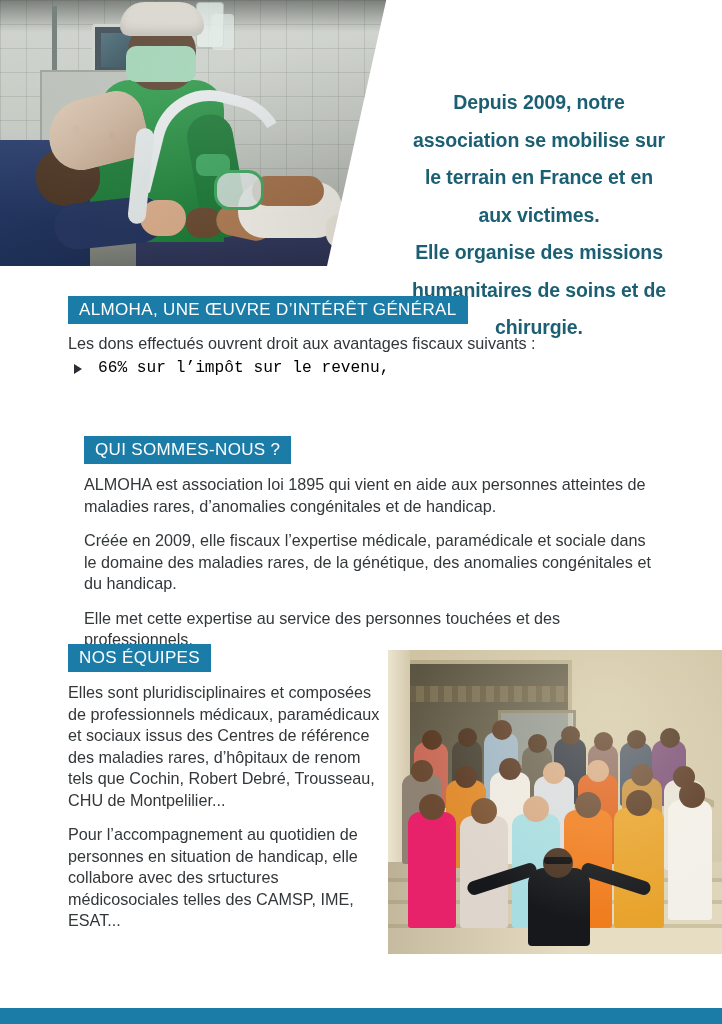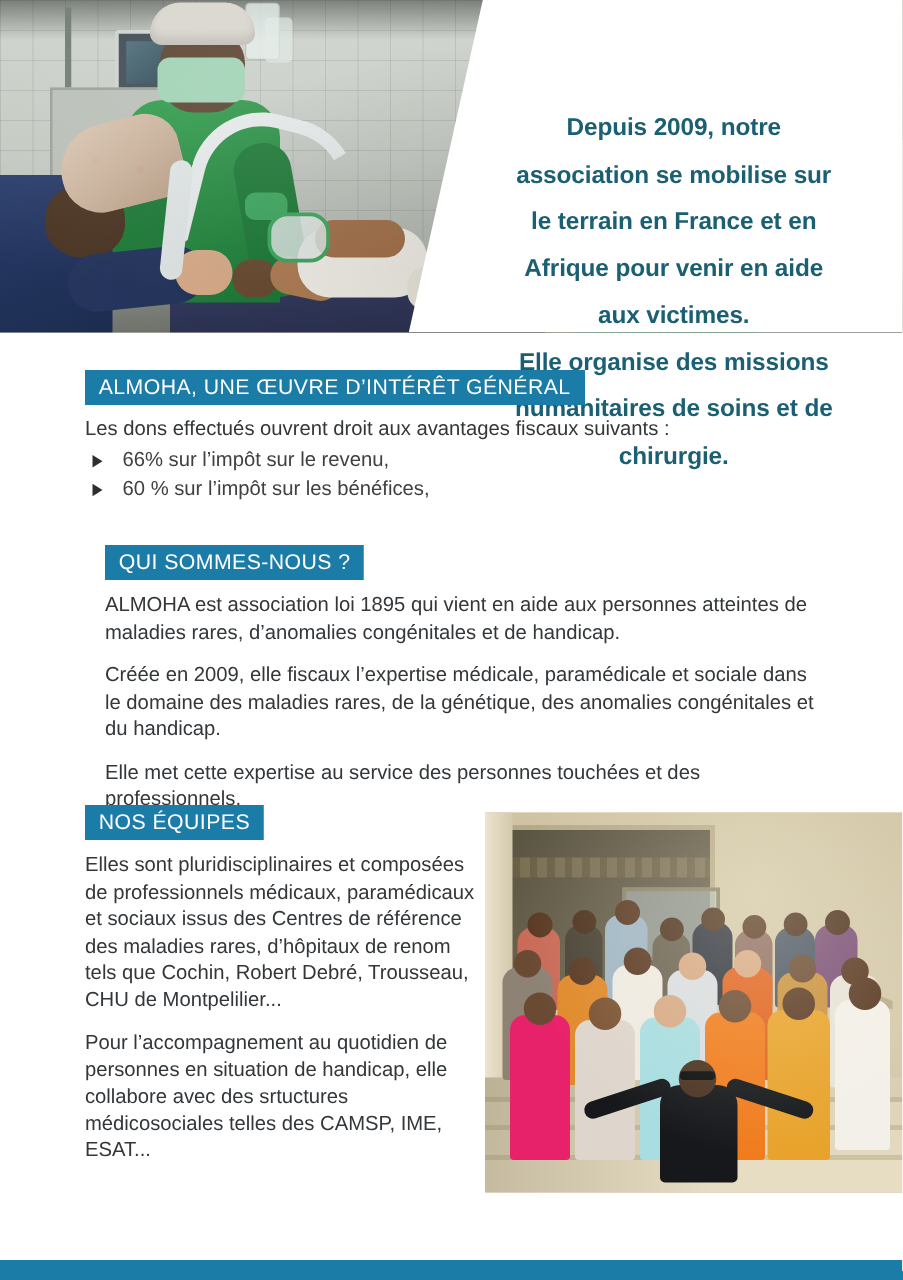--- a/index.html
+++ b/index.html
@@ -319,23 +319,24 @@
   .para { margin: 0 0 13px 0; }
 
   ul.fiscal {
     list-style: none;
     margin: 2px 0 0 0;
     padding: 0;
   }
   ul.fiscal li {
     position: relative;
     padding-left: 30px;
-    color: #404040;
+    color: #000000;
     font-size: 16.2px;
     line-height: 23px;
+    font-family: Liberation Mono, monospace;
   }
   ul.fiscal li .tri {
     position: absolute;
     left: 6px;
     top: 7px;
     width: 0; height: 0;
     border-left: 8px solid #2b2f33;
     border-top: 5.5px solid transparent;
     border-bottom: 5.5px solid transparent;
   }
@@ -479,41 +480,36 @@
       <div class="hero-grain"></div>
     </div>
 
     <div class="hero-wedge"></div>
   </div>
 
   <div class="hero-text">
     <p>Depuis 2009, notre</p>
     <p>association se mobilise sur</p>
     <p>le terrain en France et en</p>
-    <p>Afrique pour venir en aide</p>
     <p>aux victimes.</p>
     <p>Elle organise des missions</p>
     <p>humanitaires de soins et de</p>
     <p>chirurgie.</p>
   </div>
 
   <div class="content">
 
     <div class="sec1">
       <span class="section-badge">ALMOHA, UNE ŒUVRE D’INTÉRÊT GÉNÉRAL</span>
       <div style="height:9px"></div>
       <p class="body-text">Les dons effectués ouvrent droit aux avantages fiscaux suivants :</p>
       <ul class="fiscal">
         <li>
           <span class="tri"></span>
           <span>66% sur l’impôt sur le revenu,</span>
-        </li>
-        <li>
-          <span class="tri"></span>
-          <span>60 % sur l’impôt sur les bénéfices,</span>
         </li>
       </ul>
     </div>
 
     <div class="sec2">
       <span class="section-badge">QUI SOMMES-NOUS ?</span>
       <div style="height:10px"></div>
       <p class="body-text para">ALMOHA est association loi 1895 qui vient en aide aux personnes atteintes de maladies rares, d’anomalies congénitales et de handicap.</p>
       <p class="body-text para">Créée en 2009, elle fiscaux l’expertise médicale, paramédicale et sociale dans le domaine des maladies rares, de la génétique, des anomalies congénitales et du handicap.</p>
       <p class="body-text para">Elle met cette expertise au service des personnes touchées et des professionnels.</p>

